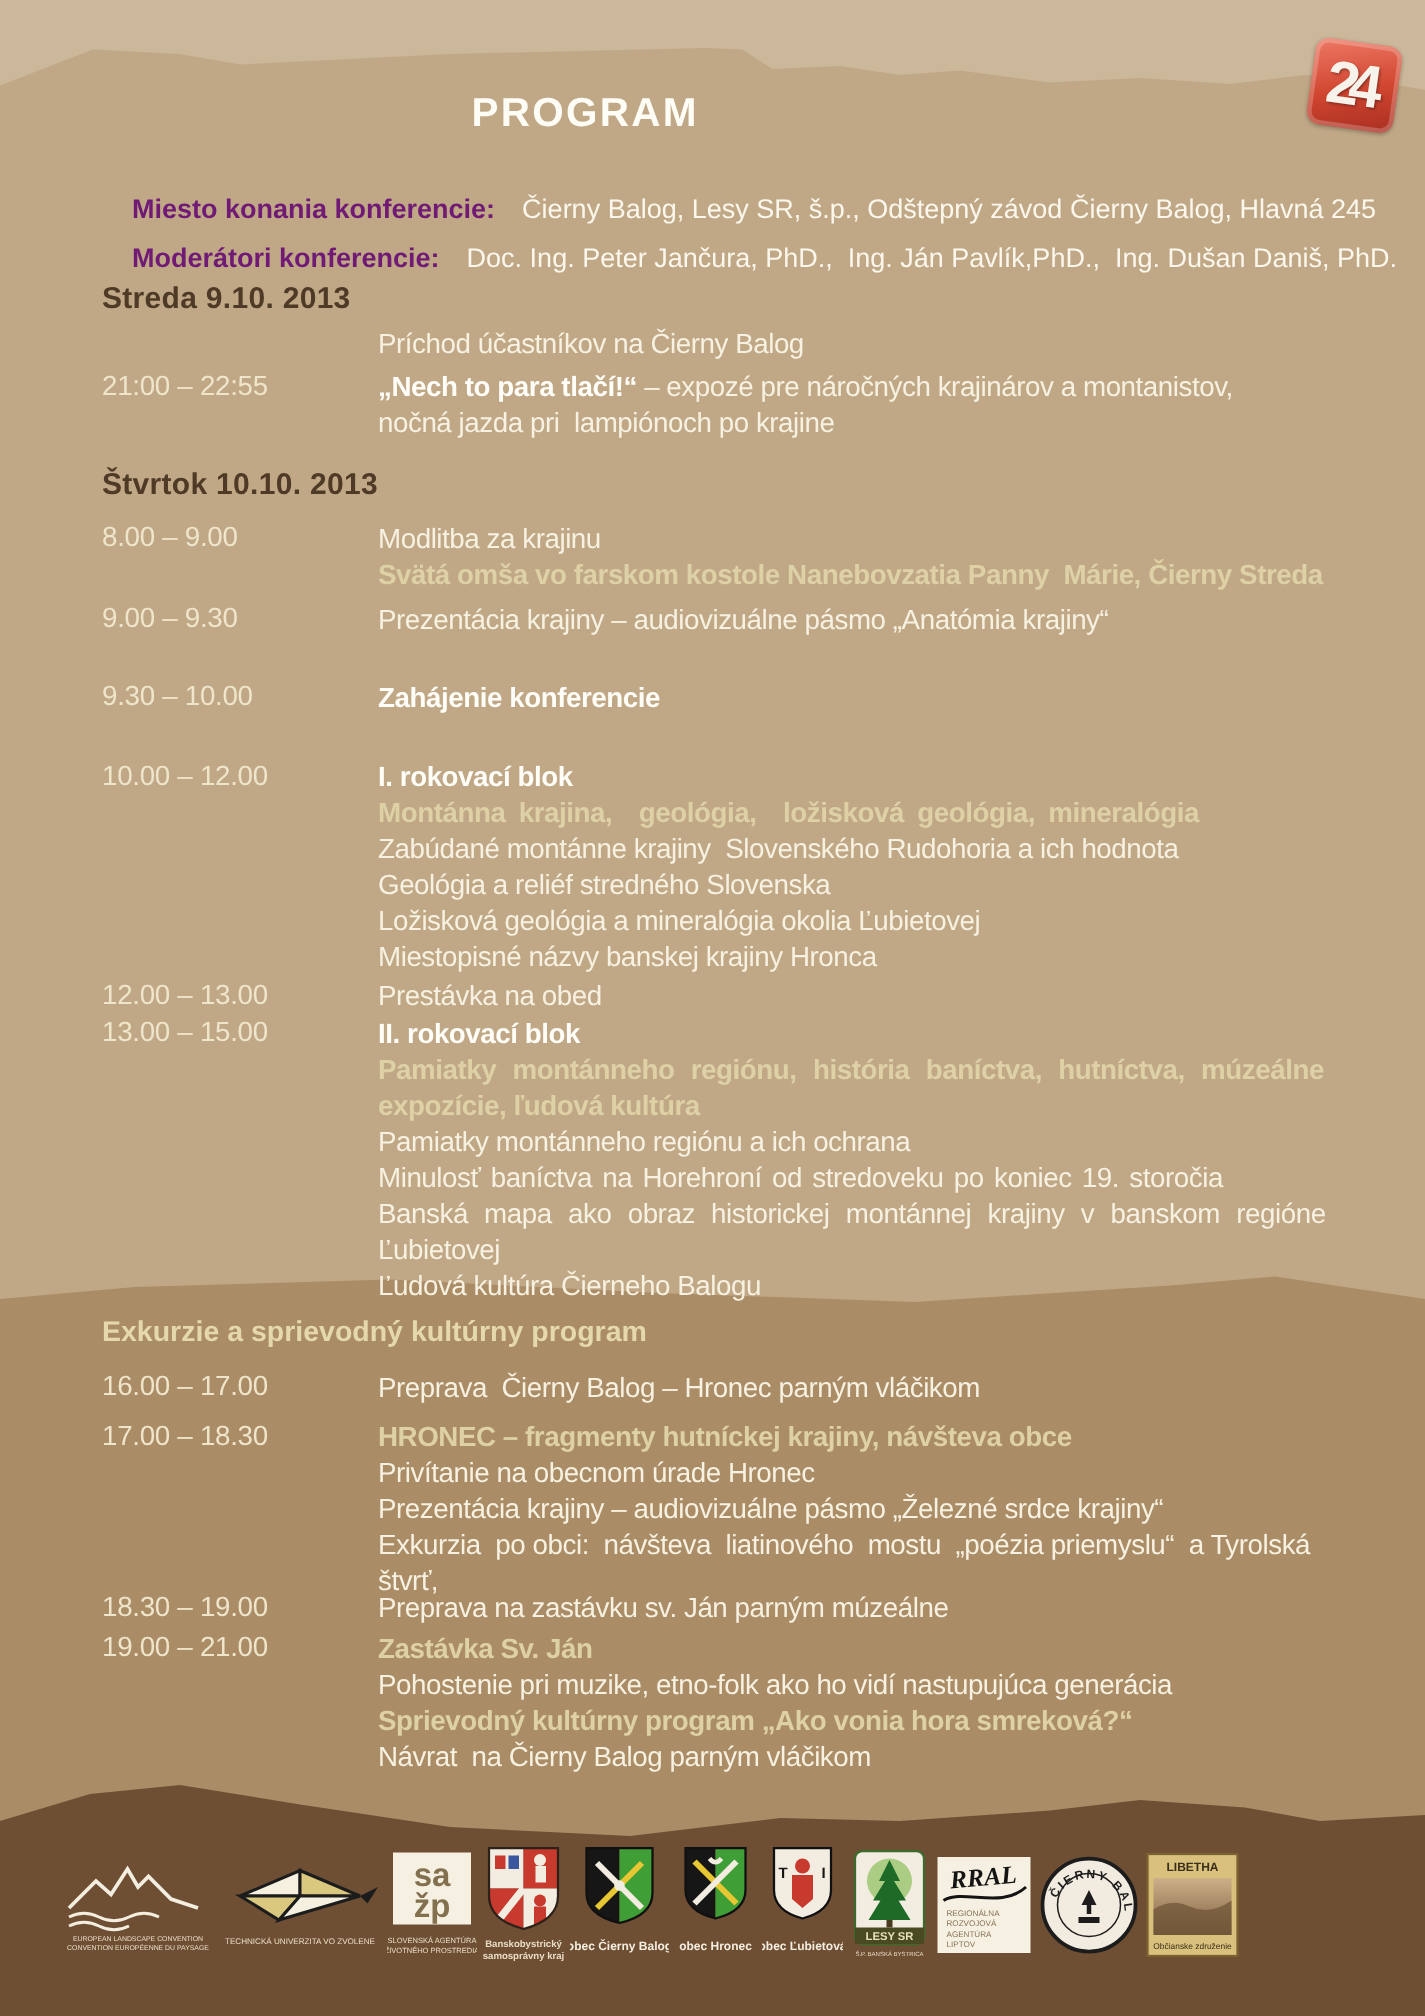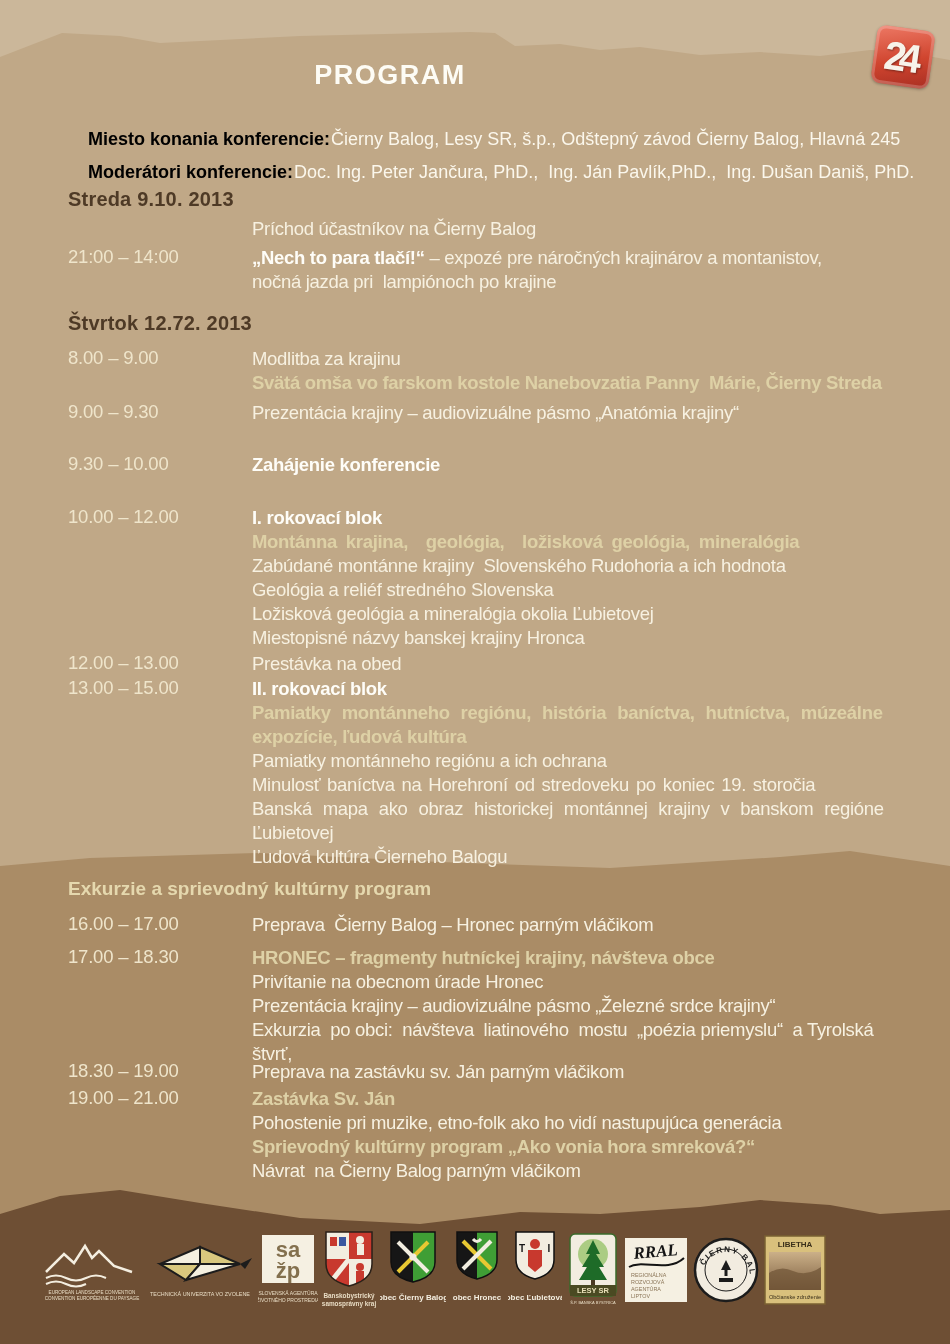--- a/index.html
+++ b/index.html
@@ -3,21 +3,21 @@
 <meta charset="utf-8">
 <style>
   html,body{margin:0;padding:0}
   body{width:950px;height:1344px;position:relative;overflow:hidden;
        background:#c0a887;font-family:"Liberation Sans",sans-serif;}
   .band{position:absolute;left:0;display:block}
   #content{position:absolute;inset:0;z-index:3}
   .title{position:absolute;top:60px;left:0;width:780px;text-align:center;
          color:#fdfcf5;font-size:27px;font-weight:bold;letter-spacing:1.5px}
   .hline{position:absolute;left:68px;width:870px;font-size:18px;white-space:pre-wrap}
-  .lbl{color:#000000;font-weight:bold;margin-right:1px}
+  .lbl{color:#701a75;font-weight:bold;margin-right:18px}
   .val{color:#fbf7ec}
   .day{position:absolute;left:68px;color:#4e3a26;font-weight:bold;font-size:20px;letter-spacing:.2px}
   .sec{position:absolute;left:68px;font-weight:bold;font-size:19px;color:#e5d8ae}
   .row{position:absolute;left:0;width:950px}
   .time{position:absolute;left:68px;top:0;color:#efe5cb;font-size:18.5px;letter-spacing:-.2px}
   .lines{position:absolute;left:252px;top:0;width:668px}
   .line{font-size:18.5px;line-height:24px;color:#f7f1e1;white-space:pre-wrap;letter-spacing:-.3px}
   .bw{font-weight:bold;color:#fefdf8}
   .bc{font-weight:bold;color:#ded1a6}
   .sp1{word-spacing:4px}.sp2{word-spacing:6px}.sp3{word-spacing:2px}
@@ -63,28 +63,28 @@
   <div class="day" style="top:188px">Streda 9.10. 2013</div>
 
   <div class="row" style="top:217px">
     <span class="time"></span>
     <div class="lines">
       <div class="line">Príchod účastníkov na Čierny Balog</div>
     </div>
   </div>
 
   <div class="row" style="top:246px">
-    <span class="time">21:00 – 14:00</span>
+    <span class="time">21:00 – 22:55</span>
     <div class="lines">
       <div class="line"><span class="bw">„Nech to para tlačí!“</span><span> – expozé pre náročných krajinárov a montanistov,</span></div>
       <div class="line">nočná jazda pri  lampiónoch po krajine</div>
     </div>
   </div>
 
-  <div class="day" style="top:312px">Štvrtok 12.72. 2013</div>
+  <div class="day" style="top:312px">Štvrtok 10.10. 2013</div>
 
   <div class="row" style="top:347px">
     <span class="time">8.00 – 9.00</span>
     <div class="lines">
       <div class="line">Modlitba za krajinu</div>
       <div class="line bc">Svätá omša vo farskom kostole Nanebovzatia Panny  Márie, Čierny Streda</div>
     </div>
   </div>
 
   <div class="row" style="top:401px">
@@ -149,21 +149,21 @@
       <div class="line bc">HRONEC – fragmenty hutníckej krajiny, návšteva obce</div>
       <div class="line">Privítanie na obecnom úrade Hronec</div>
       <div class="line">Prezentácia krajiny – audiovizuálne pásmo „Železné srdce krajiny“</div>
       <div class="line">Exkurzia  po obci:  návšteva  liatinového  mostu  „poézia priemyslu“  a Tyrolská  štvrť,</div>
     </div>
   </div>
 
   <div class="row" style="top:1060px">
     <span class="time">18.30 – 19.00</span>
     <div class="lines">
-      <div class="line">Preprava na zastávku sv. Ján parným vláčikom</div>
+      <div class="line">Preprava na zastávku sv. Ján parným múzeálne</div>
     </div>
   </div>
 
   <div class="row" style="top:1087px">
     <span class="time">19.00 – 21.00</span>
     <div class="lines">
       <div class="line bc">Zastávka Sv. Ján</div>
       <div class="line">Pohostenie pri muzike, etno-folk ako ho vidí nastupujúca generácia</div>
       <div class="line bc">Sprievodný kultúrny program „Ako vonia hora smreková?“</div>
       <div class="line">Návrat  na Čierny Balog parným vláčikom</div>

